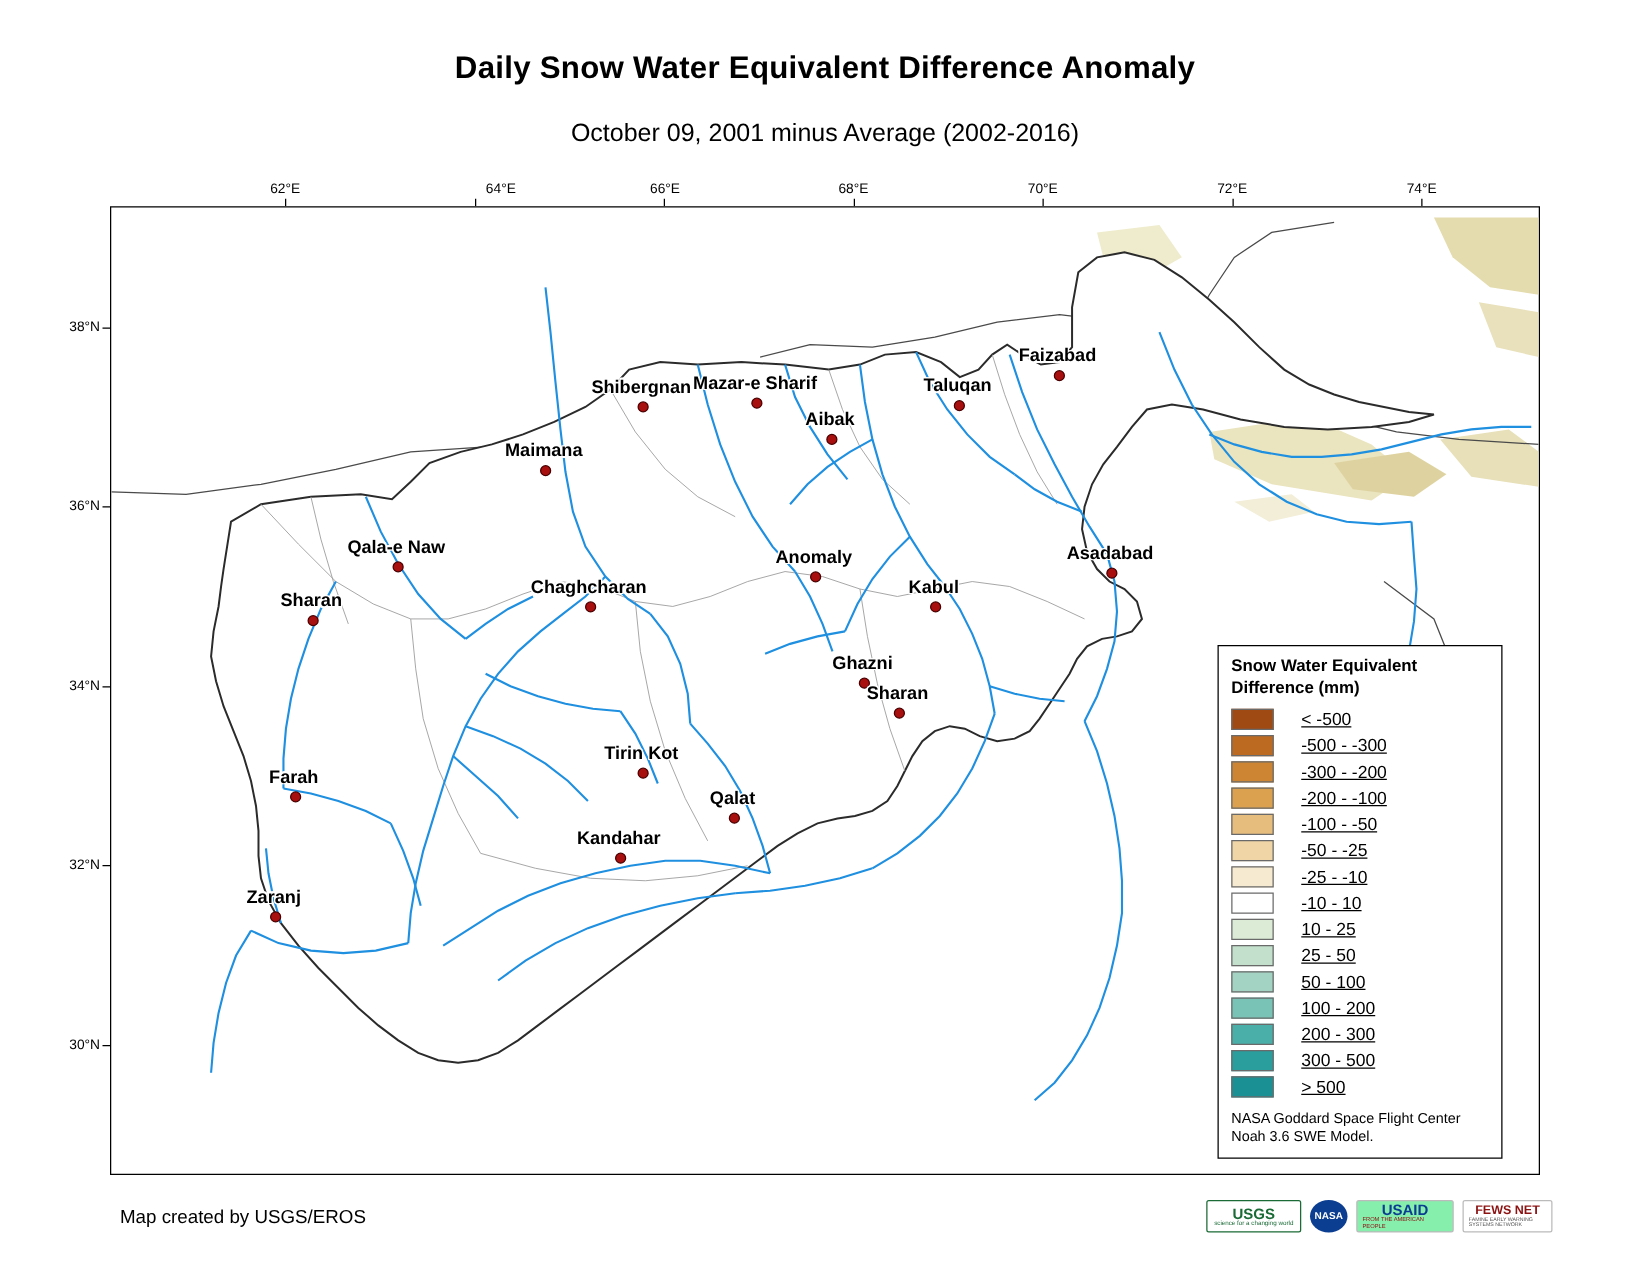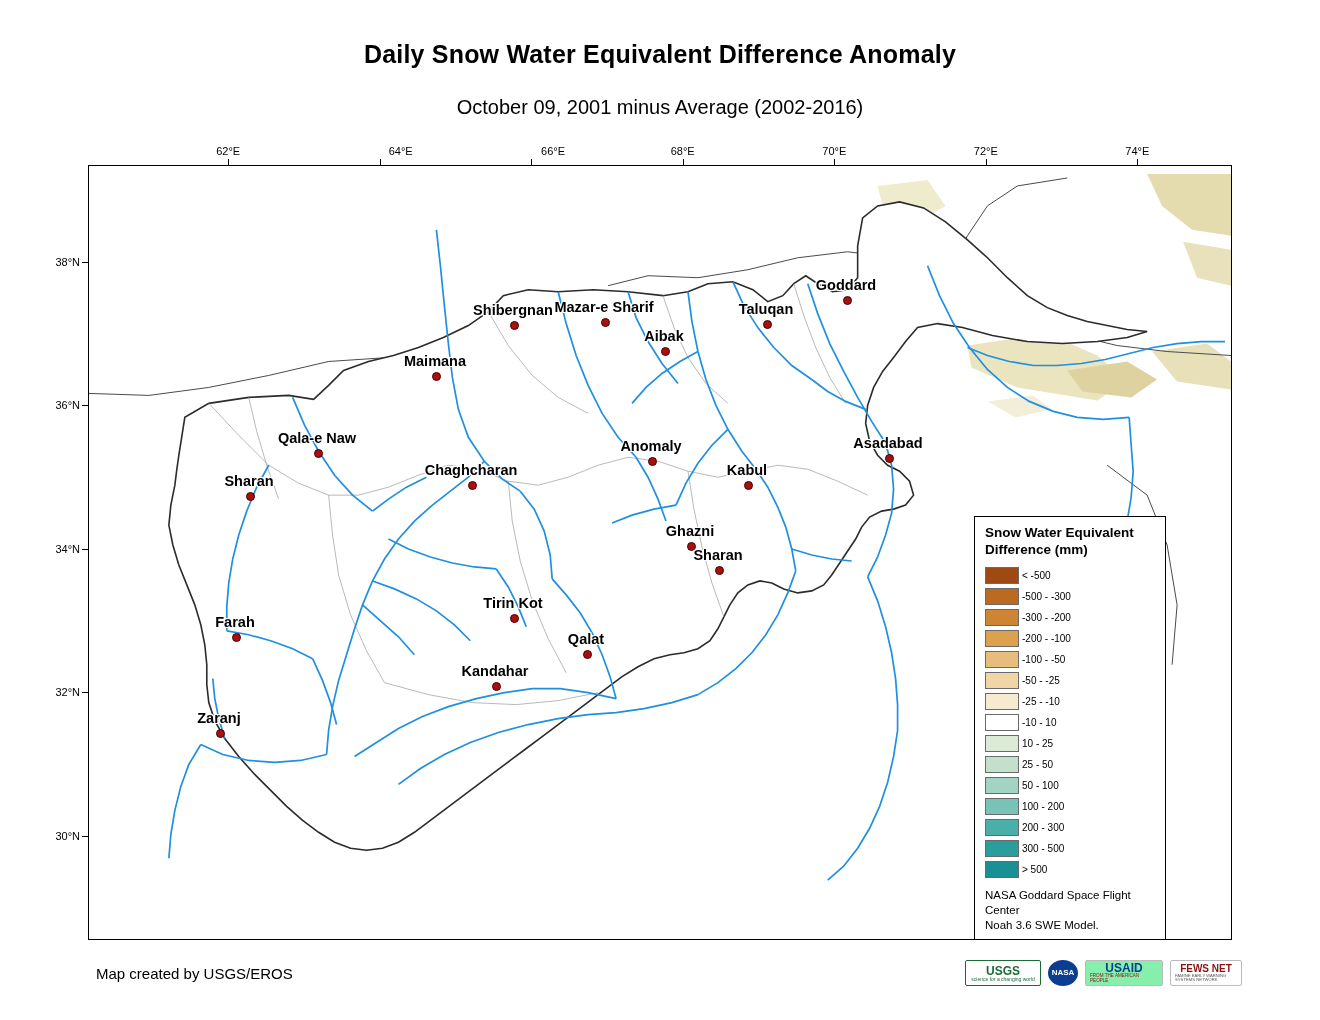--- a/index.html
+++ b/index.html
@@ -94,21 +94,21 @@
     white-space: nowrap;
     text-shadow:
       1px 0 0 #fff, -1px 0 0 #fff, 0 1px 0 #fff, 0 -1px 0 #fff,
       1px 1px 0 #fff, -1px -1px 0 #fff, 1px -1px 0 #fff, -1px 1px 0 #fff;
   }
   
   #legend {
     position: absolute;
     left: 885px;
     top: 350px;
-    width: 192px;
+    width: 228px;
     background: #ffffff;
     border: 1px solid #000000;
     box-sizing: border-box;
     padding: 8px 10px 8px 10px;
   }
   #legend-title {
     font-size: 13.5px;
     font-weight: bold;
     line-height: 1.25;
     margin-bottom: 6px;
@@ -120,23 +120,24 @@
     height: 21px;
   }
   .legend-swatch {
     width: 34px;
     height: 17px;
     border: 1px solid #6a6a6a;
     box-sizing: border-box;
     flex: 0 0 auto;
   }
   .legend-text {
-    margin-left: 3px;
-    font-size: 10px;
+    margin-left: 22px;
+    font-size: 14px;
     white-space: nowrap;
+    text-decoration: underline;
   }
   #legend-note {
     margin-top: 8px;
     font-size: 11.5px;
     line-height: 1.3;
     white-space: pre-line;
   }
   
   #credit {
     position: absolute;
@@ -203,21 +204,21 @@
 <body>
 
 <div id="title">Daily Snow Water Equivalent Difference Anomaly</div>
 <div id="subtitle">October 09, 2001 minus Average (2002-2016)</div>
 
 <div id="lon-axis">
     <div class="axis-label lon-label" style="left: 228.159px;">62°E</div>
     <div class="tick" style="left: 228.159px; top: 159px; width: 1px; height: 6px;"></div>
     <div class="axis-label lon-label" style="left: 379.682px; margin-left: 21px;">64°E</div>
     <div class="tick" style="left: 379.682px; top: 159px; width: 1px; height: 6px;"></div>
-    <div class="axis-label lon-label" style="left: 553px;">66°E</div>
+    <div class="axis-label lon-label" style="left: 532px;">66°E</div>
     <div class="tick" style="left: 531.205px; top: 159px; width: 1px; height: 6px;"></div>
     <div class="axis-label lon-label" style="left: 682.728px;">68°E</div>
     <div class="tick" style="left: 682.728px; top: 159px; width: 1px; height: 6px;"></div>
     <div class="axis-label lon-label" style="left: 834.252px;">70°E</div>
     <div class="tick" style="left: 834.252px; top: 159px; width: 1px; height: 6px;"></div>
     <div class="axis-label lon-label" style="left: 985.775px;">72°E</div>
     <div class="tick" style="left: 985.775px; top: 159px; width: 1px; height: 6px;"></div>
     <div class="axis-label lon-label" style="left: 1137.3px;">74°E</div>
     <div class="tick" style="left: 1137.3px; top: 159px; width: 1px; height: 6px;"></div>
   </div>
@@ -322,21 +323,21 @@
       <path d="M640 264 L624 280 L610 298 L598 318 L588 340"></path>
       <path d="M588 340 L566 344 L544 350 L524 358"></path>
       <path d="M704 384 L724 390 L744 394 L764 396"></path>
       <path d="M610 186 L592 196 L574 208 L558 222 L544 238"></path>
     </g>
   </svg>
 
   <div id="cities-layer">
       <div class="city" style="left: 757px; top: 133px;">
         <div class="city-dot"></div>
-        <div class="city-name">Goddard</div>
+        <div class="city-name">Faizabad</div>
       </div>
       <div class="city" style="left: 424px; top: 158px;">
         <div class="city-dot"></div>
         <div class="city-name">Shibergnan</div>
       </div>
       <div class="city" style="left: 515px; top: 155px;">
         <div class="city-dot"></div>
         <div class="city-name">Mazar-e Sharif</div>
       </div>
       <div class="city" style="left: 677px; top: 157px;">

